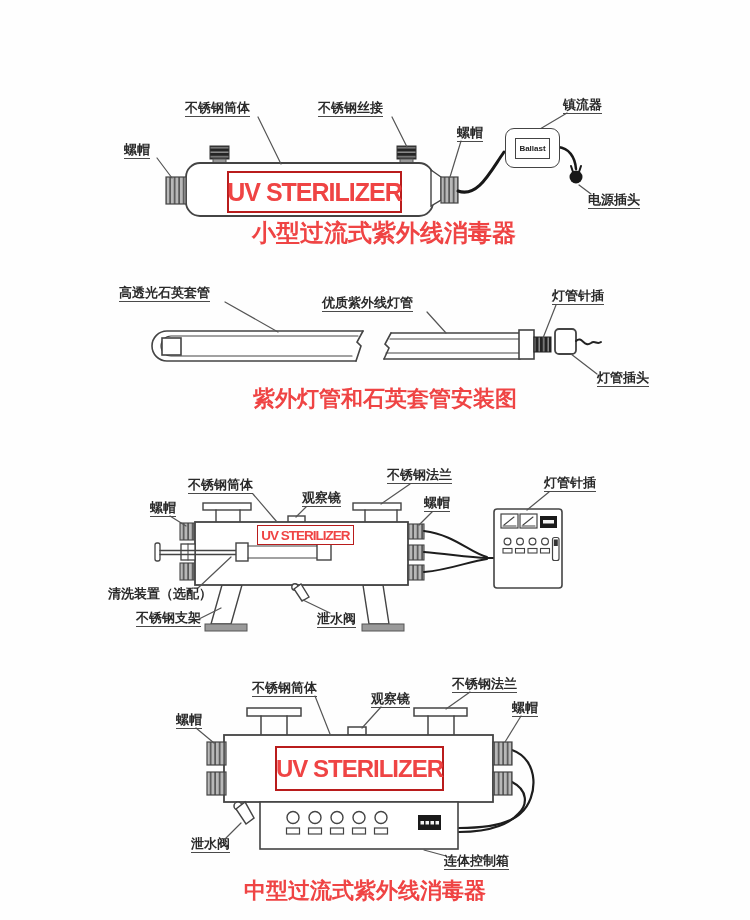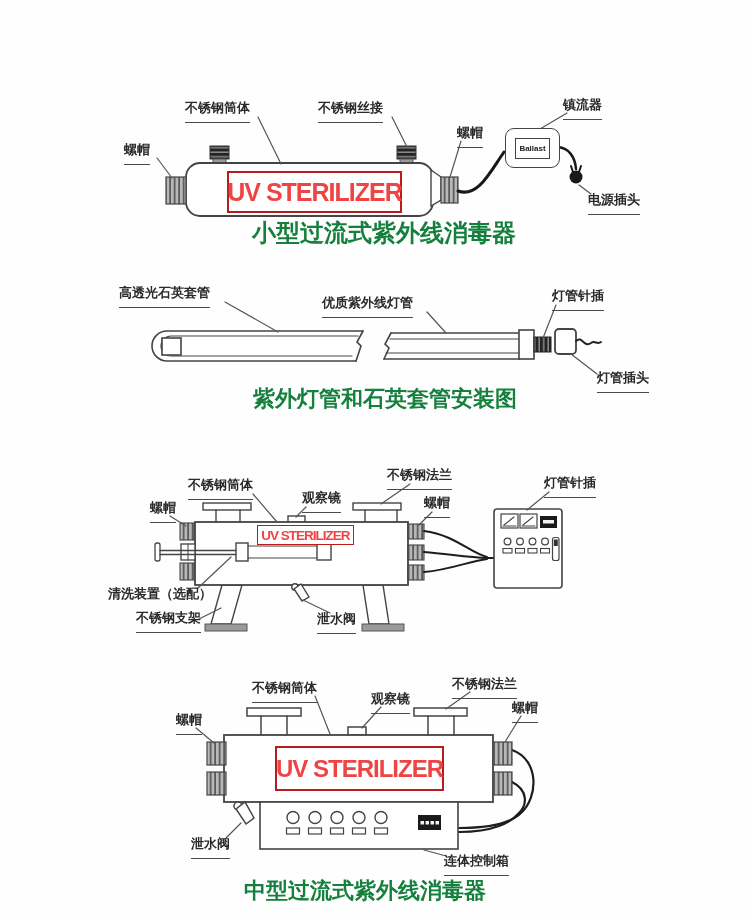--- a/index.html
+++ b/index.html
@@ -1,21 +1,21 @@
 <!DOCTYPE html>
 <html><head>
 <meta charset="utf-8">
 <style>
   html,body{margin:0;padding:0;background:#ffffff;}
   .canvas{position:relative;width:750px;height:920px;background:#fefefe;overflow:hidden;
           font-family:"DejaVu Sans","Liberation Sans",sans-serif;}
   .layer{position:absolute;left:0;top:0;}
   .callout{position:absolute;font-size:13px;font-weight:bold;color:#2a2a2a;line-height:1;
-           white-space:nowrap;border-bottom:1.5px solid #4a4a4a;padding-bottom:8px;}
-  .sec-title{position:absolute;width:300px;text-align:center;font-weight:bold;color:#15803d;
+           white-space:nowrap;border-bottom:1.5px solid #4a4a4a;padding-bottom:2px;}
+  .sec-title{position:absolute;width:300px;text-align:center;font-weight:bold;color:#ef4444;
              white-space:nowrap;line-height:1;}
   .uv-box{position:absolute;display:flex;align-items:center;justify-content:center;
           background:#fff;border:2px solid #b91c1c;font-family:"Liberation Sans",sans-serif;
           font-weight:bold;color:#ef4444;letter-spacing:-1px;white-space:nowrap;}
   .ballast-box{position:absolute;left:505px;top:128px;width:53px;height:38px;background:#fff;
                border:1.5px solid #444;border-radius:9px;display:flex;align-items:center;justify-content:center;}
   .ballast-inner{width:33px;height:19px;border:1.5px solid #444;display:flex;align-items:center;
                  justify-content:center;font-size:8px;font-weight:bold;color:#222;
                  font-family:"Liberation Sans",sans-serif;}
 </style>

